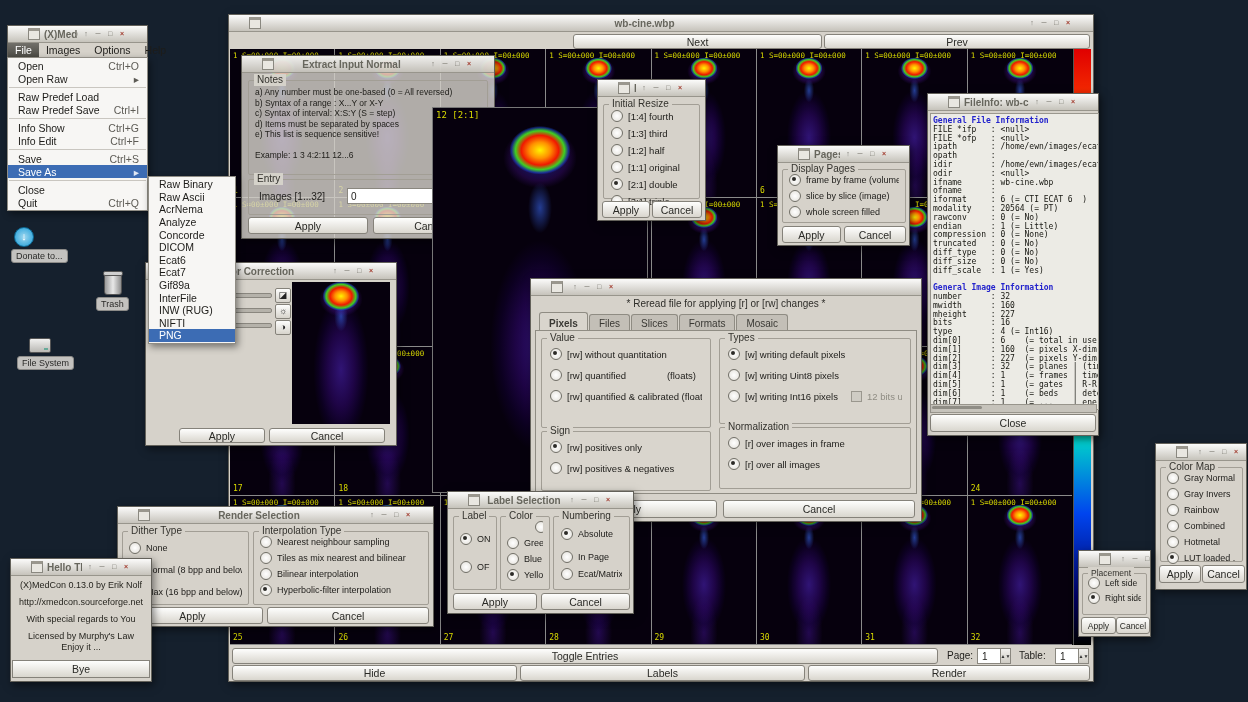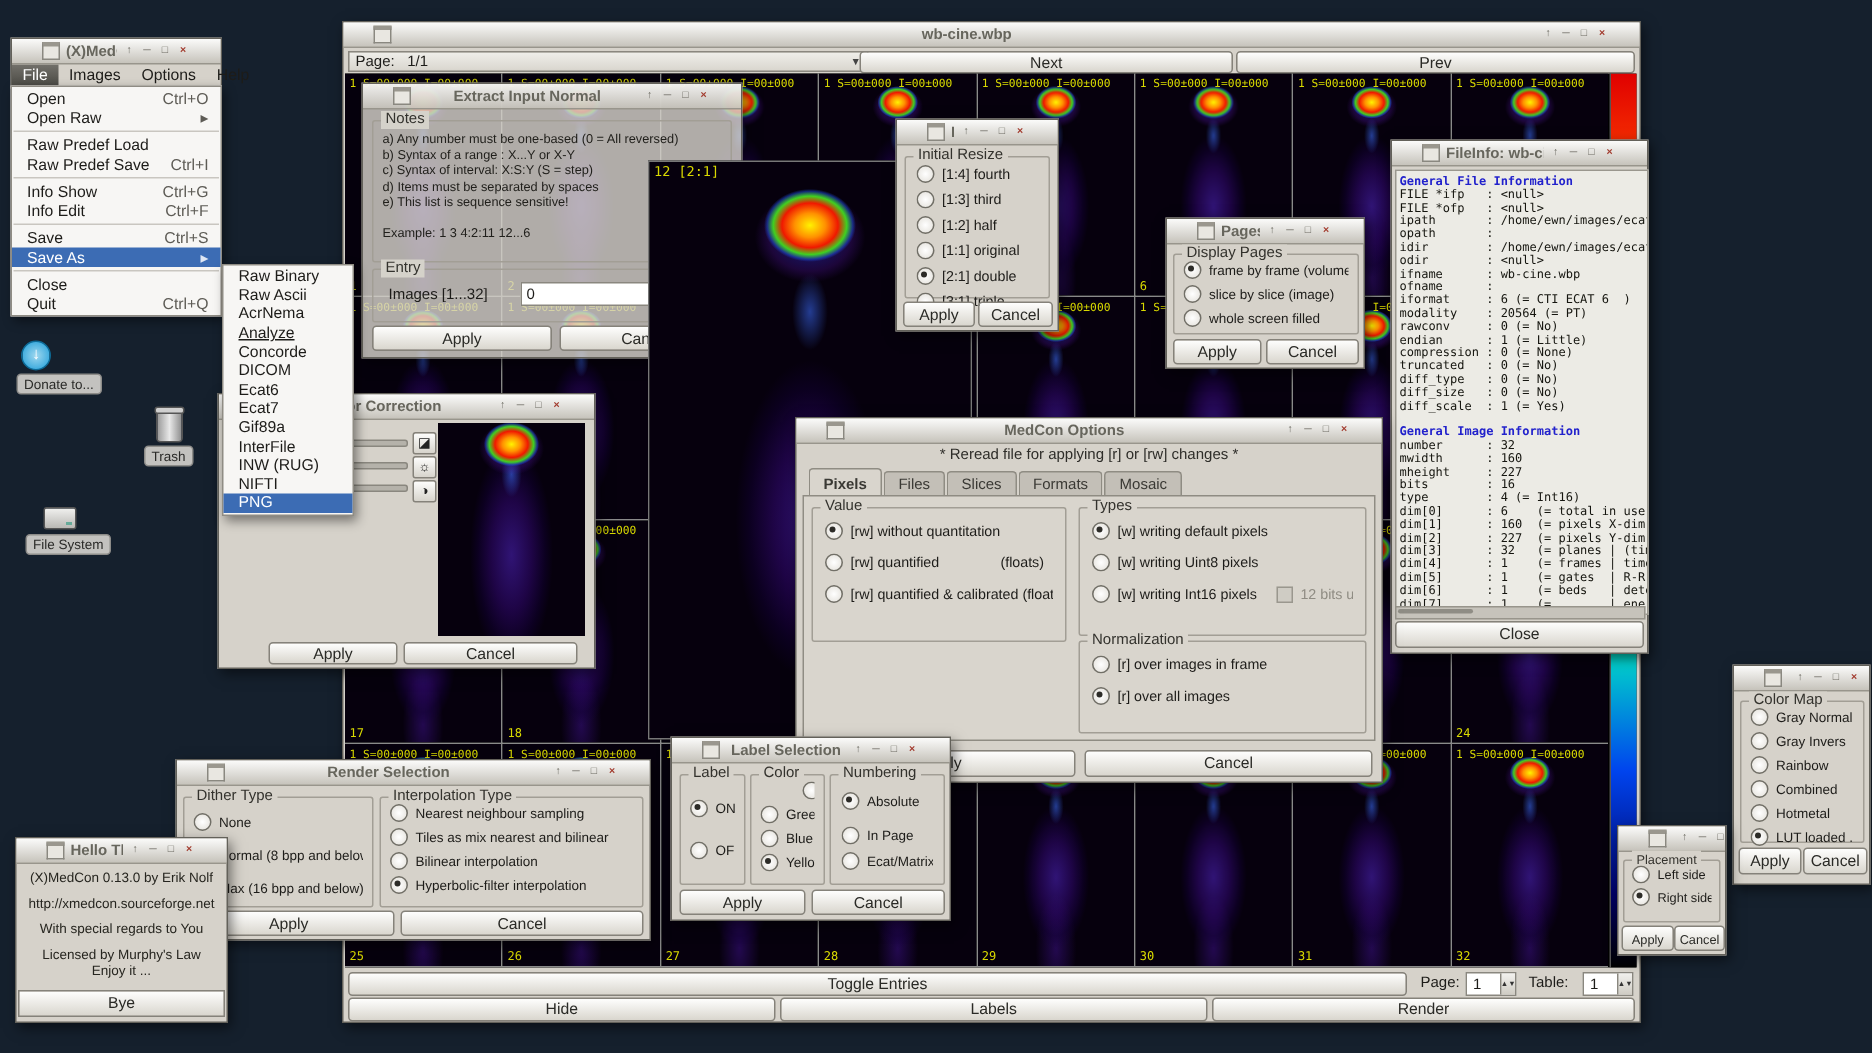--- a/index.html
+++ b/index.html
@@ -134,24 +134,20 @@
   <div class="tbar">
     <span class="ticon"></span>
     <span class="ttext">wb-cine.wbp</span>
   <span class="tbtns">
         <span class="tb">↑</span>
         <span class="tb">─</span>
         <span class="tb">□</span>
         <span class="tb tbx">×</span>
       </span>
     </div>
-  <div class="combo" style="left:3px;top:19px;width:337px;height:12px;">
-    <span style="white-space:pre;">Page:   1/1</span>
-    <span class="arr">▼</span>
-  </div>
   <div class="btn" style="left:344px;top:19px;width:247px;height:13px;">Next</div>
   <div class="btn" style="left:595px;top:19px;width:264px;height:13px;">Prev</div>
 
   <div class="canvas" style="left:1px;top:34px;width:861px;height:596px;">
     <div class="grid" id="grid" style="left:0;top:0;width:842px;height:596px;">
         <div class="cell">
           <div class="scan"></div>
           <div class="cell-top-label">1 S=00±000 I=00±000</div>
           <div class="cell-num-label">1</div>
         </div>
@@ -512,21 +508,20 @@
         <span class="optlab">whole screen filled</span>
       </div>
     </div>
   <div class="btn" style="left:4px;top:80px;width:57px;height:15px;">Apply</div>
   <div class="btn" style="left:66px;top:80px;width:60px;height:15px;">Cancel</div>
 </div>
 
 <div class="win" style="left:530px;top:278px;width:390px;height:242px;z-index:50;">
   <div class="tbar">
     <span class="ticon"></span>
-    <span class="ttext">MedCon Options</span>
   <span class="tbtns">
         <span class="tb">↑</span>
         <span class="tb">─</span>
         <span class="tb">□</span>
         <span class="tb tbx">×</span>
       </span>
     </div>
   <div class="subtitle" style="top:19px;">* Reread file for applying [r] or [rw] changes *</div>
   <div class="tabs" id="options-tabs" style="left:8px;top:32px;height:20px;">
       <div class="tab active">Pixels</div>
@@ -562,20 +557,31 @@
           <span class="radio"></span>
           <span class="optlab">[w]  writing  Uint8  pixels</span>
         </div>
         <div class="opt" style="margin: 9px 8px;">
           <span class="radio"></span>
           <span class="optlab">[w]  writing  Int16  pixels</span>
           <span class="cbx"></span>
           <span class="cbxlab">12 bits used</span>
         </div>
       </div>
+    <div class="gframe sp-md" style="left:5px;top:100px;width:168px;height:58px;font-size:9.5px;">
+      <span class="glabel" style="background:#d9d5cd;">Sign</span>
+    <div class="opt" style="margin: 9px 8px;">
+          <span class="radio sel"></span>
+          <span class="optlab">[rw]  positives only</span>
+        </div>
+        <div class="opt" style="margin: 9px 8px;">
+          <span class="radio"></span>
+          <span class="optlab">[rw]  positives &amp; negatives</span>
+        </div>
+      </div>
     <div class="gframe sp-md" style="left:183px;top:96px;width:190px;height:60px;font-size:9.5px;">
       <span class="glabel" style="background:#d9d5cd;">Normalization</span>
     <div class="opt" style="margin: 9px 8px;">
           <span class="radio"></span>
           <span class="optlab">[r]  over images in frame</span>
         </div>
         <div class="opt" style="margin: 9px 8px;">
           <span class="radio sel"></span>
           <span class="optlab">[r]  over all images</span>
         </div>
@@ -848,21 +854,21 @@
 <div class="menu" id="saveas-submenu" style="left:148px;top:176px;width:86px;z-index:72;">
     <div class="mitem" style="height: 12.6px;">
       <span class="mlab">Raw Binary</span>
     </div>
     <div class="mitem" style="height: 12.6px;">
       <span class="mlab">Raw Ascii</span>
     </div>
     <div class="mitem" style="height: 12.6px;">
       <span class="mlab">AcrNema</span>
     </div>
-    <div class="mitem" style="height: 12.6px; text-decoration: underline;">
+    <div class="mitem" style="height: 12.6px;">
       <span class="mlab">Analyze</span>
     </div>
     <div class="mitem" style="height: 12.6px;">
       <span class="mlab">Concorde</span>
     </div>
     <div class="mitem" style="height: 12.6px;">
       <span class="mlab">DICOM</span>
     </div>
     <div class="mitem" style="height: 12.6px;">
       <span class="mlab">Ecat6</span>

